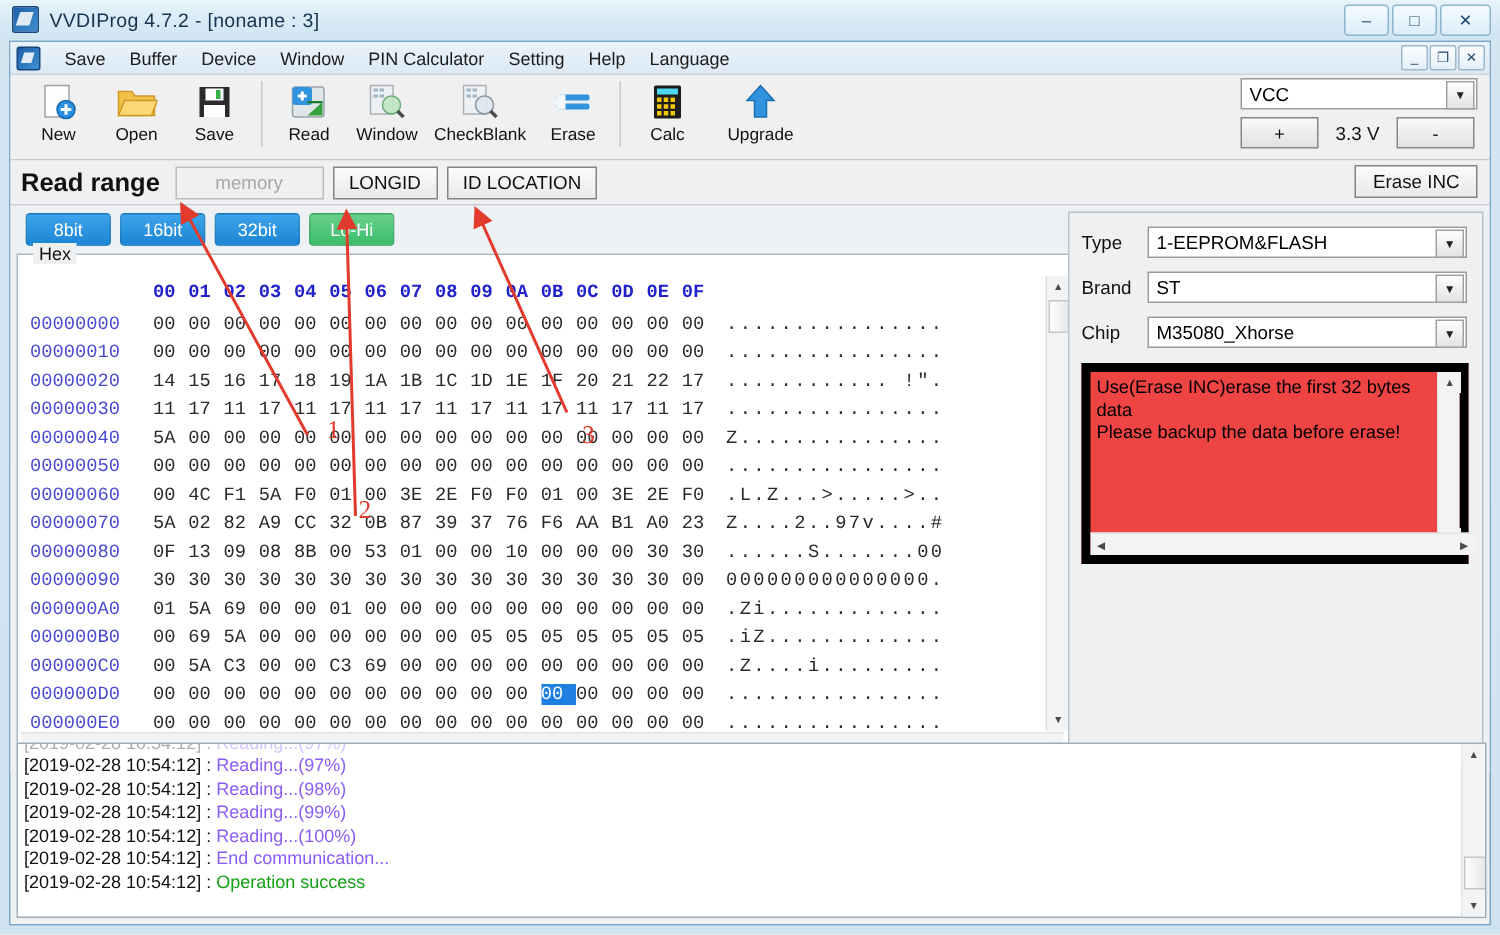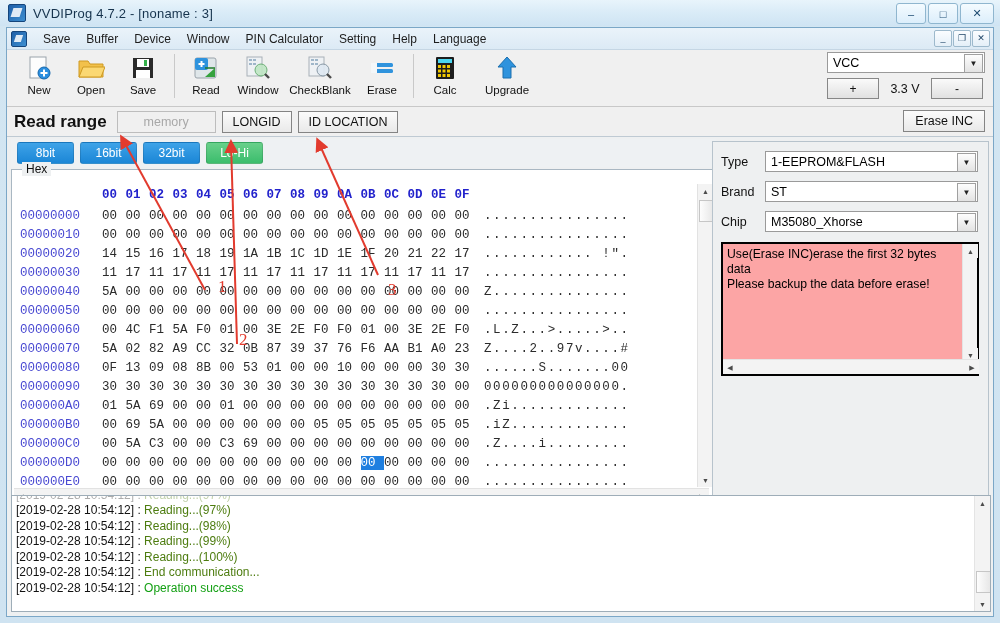--- a/index.html
+++ b/index.html
@@ -213,21 +213,21 @@
     box-sizing:border-box;font-size:12.5px;color:#000;
   }
   .combo .arrowbox{
     position:absolute;right:1px;top:1px;width:17px;height:17px;
     background:linear-gradient(180deg,#fdfdfd,#e3e3e3);
     border:1px solid #a0a0a0;display:flex;align-items:center;justify-content:center;
     font-size:8px;color:#222;
   }
   #info-box{
     position:absolute;left:8px;top:100px;width:258px;height:134px;
-    border:2px solid #000000;background:#fca5a5;box-sizing:border-box;
+    border:6px solid #000000;background:#ef4444;box-sizing:border-box;
   }
   #info-text{
     position:absolute;left:4px;top:3px;width:228px;
     font-size:12.2px;color:#000;line-height:15px;white-space:pre-line;
   }
   #info-vscroll{
     position:absolute;right:0;top:0;width:14px;height:118px;background:#f3f3f3;
     border-left:1px solid #e4e4e4;
   }
   #info-hscroll{
@@ -244,21 +244,21 @@
   #log-sep{position:relative;height:6px;background:#eef0f1;}
   #log-box{
     position:absolute;left:4px;bottom:4px;width:980px;height:117px;
     background:#fff;border:1px solid #9eadb8;box-sizing:border-box;overflow:hidden;text-align:center;
   }
   .logline{
     height:15.5px;display:flex;align-items:center;
     font-size:12px;padding-left:4px;white-space:pre;
   }
   .logline .ts{color:#111;}
-  .logline .msg{color:#4d7c0f;}
+  .logline .msg{color:#8b5cf6;}
   .logline.ok .msg{color:#14a014;}
   .logline.faded{opacity:.35;}
   #log-vscroll{
     position:absolute;right:0;top:0;width:15px;height:115px;background:#f3f3f3;
     border-left:1px solid #e4e4e4;
   }
   #log-thumb{
     position:absolute;left:1px;bottom:18px;width:13px;height:20px;
     background:linear-gradient(90deg,#fdfdfd,#e7e7e7);border:1px solid #c6c6c6;
   }

